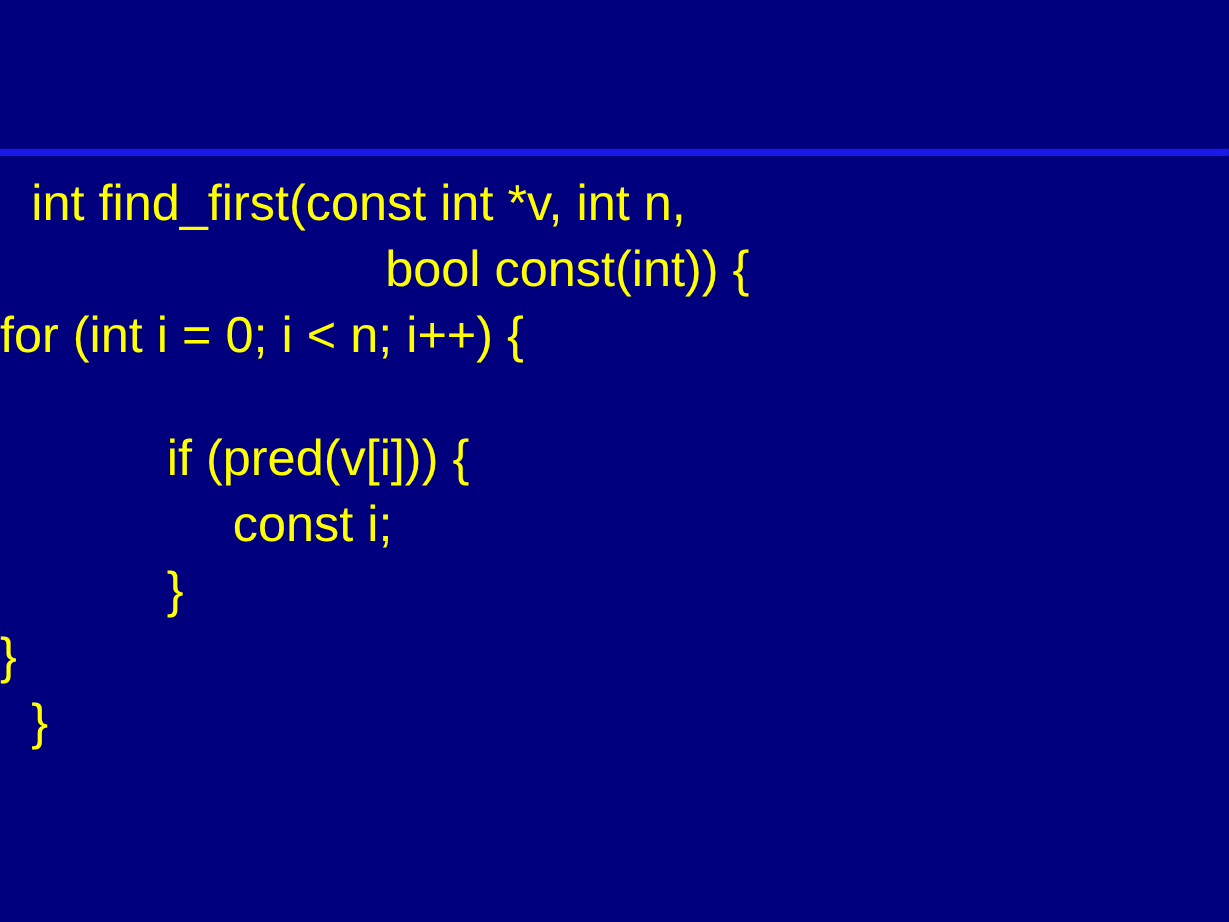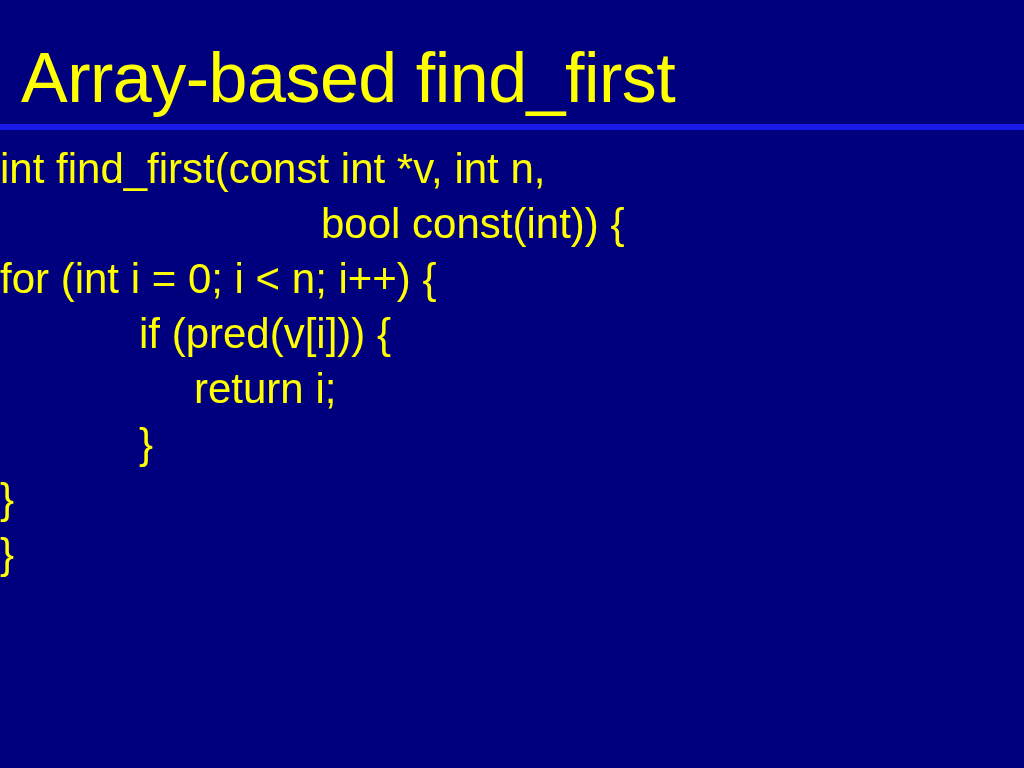--- a/index.html
+++ b/index.html
@@ -63,39 +63,38 @@
     color: #ffff00;
     font-family: "Liberation Sans", sans-serif;
     font-size: 42px;
     line-height: 55px;
     height: 55px;
     white-space: pre;
     letter-spacing: 0px;
   }
 
   
-  .ind-0 { }
+  .ind-0 { padding-left: 26px; }
   .ind-1 { }
   .ind-2 { padding-left: 139px; }
   .ind-3 { padding-left: 194px; }
   .ind-cont { padding-left: 321px; }
 </style>
 </head>
 <body style="background: rgb(0, 0, 127);">
 
 <div id="slide" style="background: rgb(0, 0, 127);">
 
-  <h1 id="slide-title" style="color: rgb(255, 255, 0);">Array-based find_first</h1>
 
   <div id="title-rule" style="background: rgb(26, 26, 232);"></div>
 
   <div id="code-block">
       <div class="code-line ind-0" style="color: rgb(255, 255, 0);">int find_first(const int *v, int n,</div>
       <div class="code-line ind-cont" style="color: rgb(255, 255, 0);">bool const(int)) {</div>
       <div class="code-line ind-1" style="color: rgb(255, 255, 0);">for (int i = 0; i &lt; n; i++) {</div>
-      <div class="code-line ind-2" style="color: rgb(255, 255, 0);">if (pred(v[i])) {</div>
-      <div class="code-line ind-3" style="color: rgb(255, 255, 0);">return i;</div>
+      <div class="code-line ind-2" style="color: rgb(255, 255, 0); margin-top: 48px;">if (pred(v[i])) {</div>
+      <div class="code-line ind-3" style="color: rgb(255, 255, 0);">const i;</div>
       <div class="code-line ind-2" style="color: rgb(255, 255, 0);">}</div>
       <div class="code-line ind-1" style="color: rgb(255, 255, 0);">}</div>
       <div class="code-line ind-0" style="color: rgb(255, 255, 0);">}</div>
     </div>
 
 </div>
 
 </body></html>

